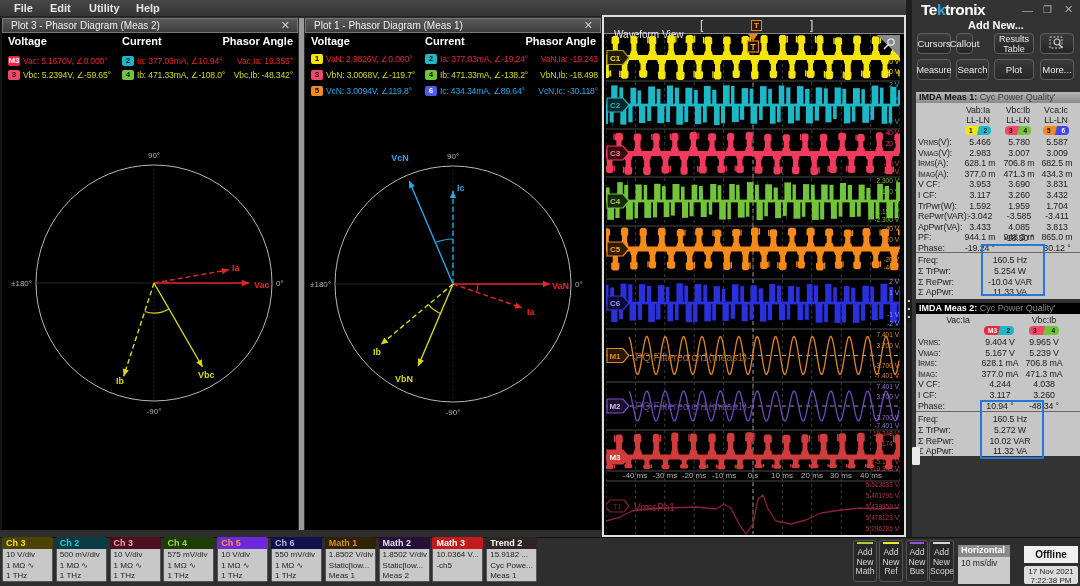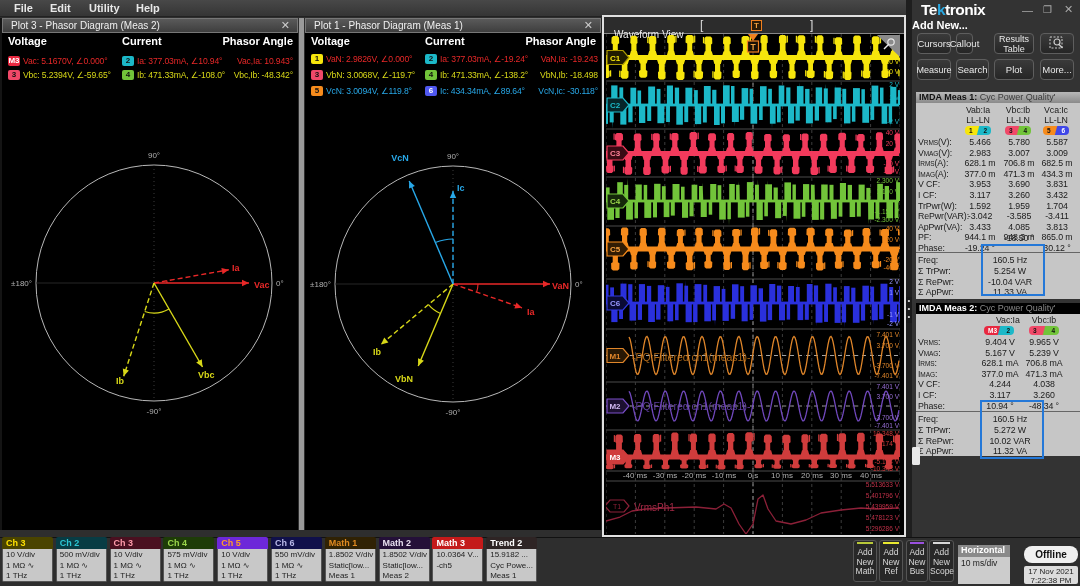--- a/index.html
+++ b/index.html
@@ -31,21 +31,21 @@
   </div>
 <div class="panel" style="left:2px;top:18px;width:296px;height:512px">
     <div class="ptitle">Plot 3 - Phasor Diagram (Meas 2)<span class="x">✕</span></div>
     <div class="thead" style="left:6px;top:17px">Voltage</div>
     <div class="thead" style="left:120px;top:17px">Current</div>
     <div class="thead" style="right:5px;top:17px">Phasor Angle</div>
     <span style="position:absolute;left:6px;top:38px;width:12px;height:10px;background:#e82840;border-radius:2px;color:#fff;font-size:8px;font-weight:bold;text-align:center;line-height:10px">M3</span>
     <div class="trow" style="left:21px;top:38px;color:#e82828">Vac: 5.1670V, ∠0.000°</div>
     <span style="position:absolute;left:120px;top:38px;width:12px;height:10px;background:#1cb8c8;border-radius:2px;color:#111;font-size:8px;font-weight:bold;text-align:center;line-height:10px">2</span>
     <div class="trow" style="left:135px;top:38px;color:#e82828">Ia: 377.03mA, ∠10.94°</div>
-    <div class="trow" style="right:5px;top:38px;color:#e82828">Vac,Ia: 10.943°</div>
+    <div class="trow" style="right:5px;top:38px;color:#e82828">Vac,Ia: 19.355°</div>
     <span style="position:absolute;left:6px;top:52px;width:12px;height:10px;background:#f04868;border-radius:2px;color:#111;font-size:8px;font-weight:bold;text-align:center;line-height:10px">3</span>
     <div class="trow" style="left:21px;top:52px;color:#d8d818">Vbc: 5.2394V, ∠-59.65°</div>
     <span style="position:absolute;left:120px;top:52px;width:12px;height:10px;background:#72c43a;border-radius:2px;color:#111;font-size:8px;font-weight:bold;text-align:center;line-height:10px">4</span>
     <div class="trow" style="left:135px;top:52px;color:#d8d818">Ib: 471.33mA, ∠-108.0°</div>
     <div class="trow" style="right:5px;top:52px;color:#d8d818">Vbc,Ib: -48.342°</div>
     <div style="position:absolute;left:0;top:15px;width:296px;height:497px">
       <svg width="296" height="497" style="position:absolute;left:0;top:0">
         <circle cx="152" cy="250" r="118" fill="none" stroke="#b8b8b8" stroke-width="1"></circle>
         <line x1="152" y1="132" x2="152" y2="368" stroke="#4a4a4a" stroke-width="0.8" stroke-dasharray="1,3"></line>
         <line x1="34" y1="250" x2="152" y2="250" stroke="#303030" stroke-width="0.8"></line>
@@ -704,21 +704,21 @@
       <path d="M142,0 h10 l-5,7 z" fill="#f08020"></path>
       <rect x="141.5" y="7" width="11" height="11" fill="#181006" stroke="#f08020" stroke-width="1.2"></rect>
       <text x="147" y="16" font-size="8.5" fill="#f0a040" text-anchor="middle" font-weight="bold">T</text>
     </svg>
   </div>
 <div style="position:absolute;left:912px;top:0;width:168px;height:543px;background:#333"></div>
 <div style="position:absolute;left:921px;top:1px;color:#fff;font-weight:bold;letter-spacing:-0.5px;font-size:15.5px">Te<span style="color:#2aa8e0">k</span>tronix</div>
 <div style="position:absolute;left:1022px;top:4px;color:#aaa;font-size:11px">—</div>
 <div style="position:absolute;left:1043px;top:4px;color:#aaa;font-size:10px">❐</div>
 <div style="position:absolute;left:1064px;top:3px;color:#aaa;font-size:11px">✕</div>
-<div style="position:absolute;left:912px;top:19px;width:168px;text-align:left;color:#fff;font-size:11px;font-weight:bold">Add New...</div>
+<div style="position:absolute;left:912px;top:19px;width:168px;text-align:center;color:#fff;font-size:11px;font-weight:bold">Add New...</div>
 <div class="sbtn" style="left:917px;top:33px;width:34px;height:21px;font-size:9.5px">Cursors</div>
 <div class="sbtn" style="left:956px;top:33px;width:17px;height:21px;font-size:9.5px">Callout</div>
 <div class="sbtn" style="left:994px;top:33px;width:40px;height:21px;font-size:9px">Results<br>Table</div>
 <div class="sbtn" style="left:1040px;top:33px;width:34px;height:21px;font-size:9px"></div>
 <div class="sbtn" style="left:917px;top:59px;width:34px;height:21px;font-size:9px">Measure</div>
 <div class="sbtn" style="left:956px;top:59px;width:33px;height:21px;font-size:9.5px">Search</div>
 <div class="sbtn" style="left:994px;top:59px;width:40px;height:21px;font-size:9.5px">Plot</div>
 <div class="sbtn" style="left:1040px;top:59px;width:34px;height:21px;font-size:9.5px">More...</div>
 <svg width="16" height="14" style="position:absolute;left:1049px;top:36px">
     <rect x="1" y="1" width="12" height="11" fill="none" stroke="#ccc" stroke-width="1" stroke-dasharray="2,1.5"></rect>
@@ -794,21 +794,21 @@
 <div class="mrow" style="left:975px;top:255px;width:70px;text-align:center">160.5 Hz</div>
 <div class="mrow" style="left:918px;top:265.8px">Σ TrPwr:</div>
 <div class="mrow" style="left:975px;top:265.8px;width:70px;text-align:center">5.254 W</div>
 <div class="mrow" style="left:918px;top:276.6px">Σ RePwr:</div>
 <div class="mrow" style="left:975px;top:276.6px;width:70px;text-align:center">-10.04 VAR</div>
 <div class="mrow" style="left:918px;top:287.4px">Σ ApPwr:</div>
 <div class="mrow" style="left:975px;top:287.4px;width:70px;text-align:center">11.33 VA</div>
 <div style="position:absolute;left:981px;top:244px;width:64px;height:52px;border:2px solid #2478d8"></div>
 <div style="position:absolute;left:916px;top:303px;width:164px;height:11px;background:#000;font-size:9px;padding:0 0 0 3px;white-space:nowrap"><b style="color:#fff">IMDA Meas 2:</b> <span style="color:#888">Cyc Power Quality'</span></div>
 <div style="position:absolute;left:916px;top:314px;width:164px;height:142px;background:#c6c6c6"></div>
-<div class="mrow" style="left:996px;top:315px;width:40px;">Vac:Ia</div>
+<div class="mrow" style="left:938px;top:315px;width:40px;text-align:center">Vac:Ia</div>
 <div class="mrow" style="left:1024px;top:315px;width:40px;text-align:center">Vbc:Ib</div>
 <div style="position:absolute;left:984px;top:326px;width:30px;height:9px;border-radius:4px;background:linear-gradient(105deg,#e82840 48%,#1cb8c8 52%);font-size:6.5px;font-weight:bold;color:#fff">
     <span style="position:absolute;left:4px;top:1px">M3</span>
     <span style="position:absolute;right:4px;top:1px;color:#111">2</span>
   </div>
 <div style="position:absolute;left:1029px;top:326px;width:30px;height:9px;border-radius:4px;background:linear-gradient(105deg,#f04868 48%,#72c43a 52%);font-size:6.5px;font-weight:bold;color:#111">
     <span style="position:absolute;left:4px;top:1px">3</span>
     <span style="position:absolute;right:4px;top:1px;color:#111">4</span>
   </div>
 <div class="mrow" style="left:918px;top:337px">V<i>RMS</i>:</div>
@@ -888,13 +888,13 @@
 <div class="chbadge" style="left:486.2px">
     <div class="chhead" style="background:#2e2424;color:#fff">Trend 2</div>
     <div class="chbody">15.9182 ...<br>Cyc Powe...<br>Meas 1</div>
   </div>
 <div class="addbtn" style="left:853px;width:24px"><em style="background:#b8c838"></em>Add<br>New<br>Math</div>
 <div class="addbtn" style="left:879px;width:24px"><em style="background:#e8e830"></em>Add<br>New<br>Ref</div>
 <div class="addbtn" style="left:906px;width:22px"><em style="background:#9a50e0"></em>Add<br>New<br>Bus</div>
 <div class="addbtn" style="left:929px;width:25px"><em style="background:#d8d8d8"></em>Add<br>New<br>Scope</div>
 <div style="position:absolute;left:958px;top:545px;width:52px;height:12px;background:#8a8a8a;color:#fff;font-size:9px;font-weight:bold;padding-left:3px">Horizontal</div>
 <div style="position:absolute;left:958px;top:557px;width:52px;height:27px;background:#ccc;color:#222;font-size:8.5px;padding:1px 0 0 3px">10 ms/div</div>
-<div style="position:absolute;left:1024px;top:546px;width:54px;height:17px;background:#f0f0f0;border-radius:8px;color:#111;font-size:10px;font-weight:bold;text-align:center;line-height:17px">Offline</div>
+<div style="position:absolute;left:1024px;top:546px;width:54px;height:17px;background:#f0f0f0;border-radius:0;color:#111;font-size:10px;font-weight:bold;text-align:center;line-height:17px">Offline</div>
 <div style="position:absolute;left:1024px;top:566px;width:54px;height:18px;background:#ddd;border-radius:2px;color:#222;font-size:8px;text-align:center;line-height:9px;padding-top:1px">17 Nov 2021<br>7:22:38 PM</div>
 </body></html>

